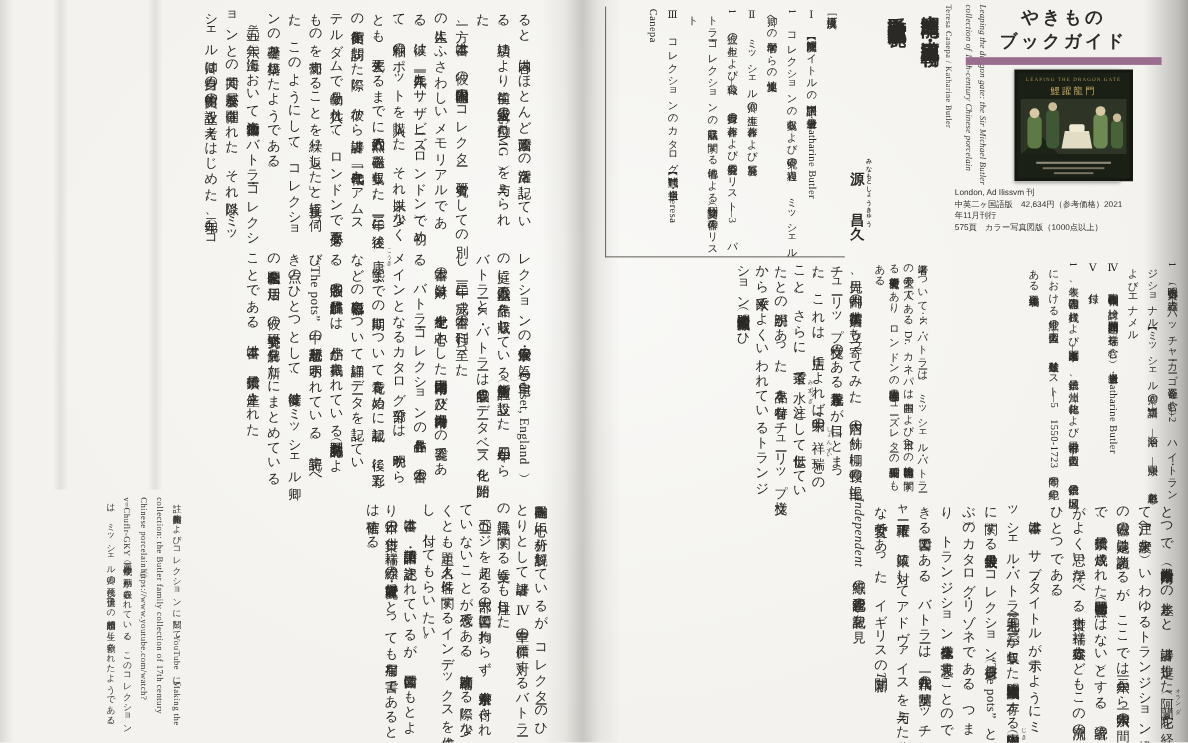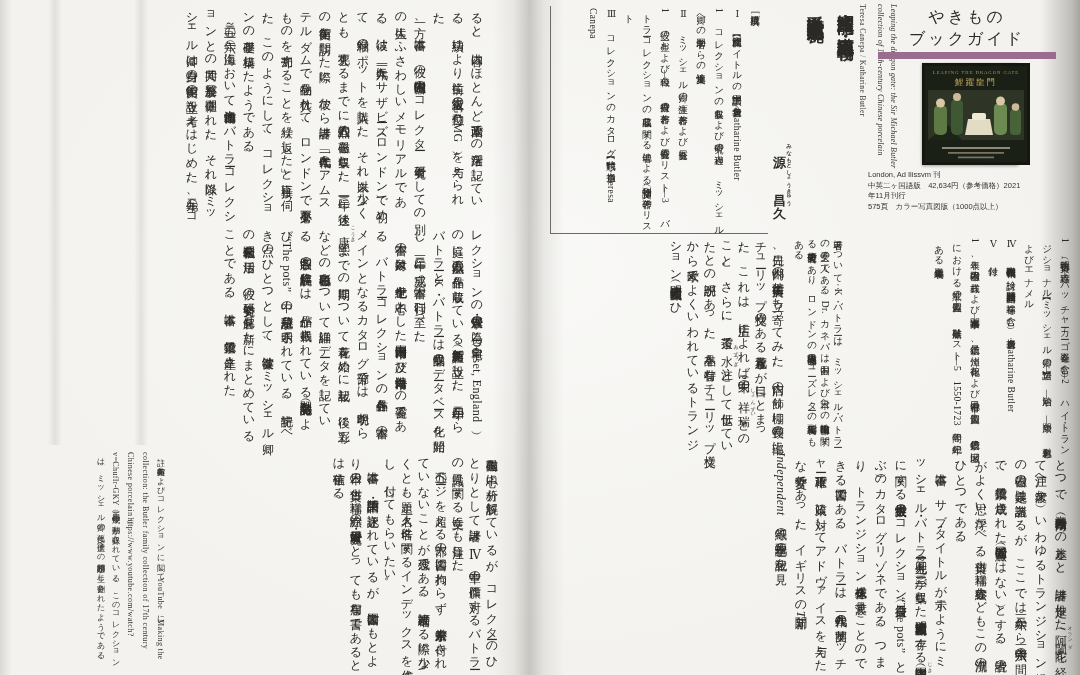--- a/index.html
+++ b/index.html
@@ -51,21 +51,21 @@
 
   
   .body-l-top   { left:8px;   top:4px;   width:478px; height:214px; font-size:12px; line-height:19px; }
   .body-l-mid   { left:8px;   top:222px; width:478px; height:214px; font-size:12px; line-height:19px; }
   .body-l-bot   { left:170px; top:450px; width:330px; height:222px; font-size:12px; line-height:17px; }
   .footnote     { left:34px;  top:452px; width:134px; height:220px; font-size:8px;  line-height:15px;
                   color:#3a3732; }
 
   
   .bg-header { position:absolute; left:878px; top:6px; width:178px; text-align:center;
-               font-size:16px; font-weight:normal; letter-spacing:3px; line-height:22px;
+               font-size:16px; font-weight:bold; letter-spacing:3px; line-height:22px;
                white-space:pre-line; }
   .bg-bar    { position:absolute; left:878px; top:52px; width:178px; height:7px; }
   .bg-cover  { position:absolute; left:922px; top:63px; width:96px; height:102px;
                box-shadow:0 1px 3px rgba(0,0,0,.35); }
   .bg-pub    { position:absolute; left:868px; top:170px; width:158px; font-size:7.5px;
                line-height:10.5px; white-space:pre-line; color:#34312c;
                font-family:"Liberation Sans","DejaVu Sans",sans-serif; }
   .cover-svg { display:block; width:108px; height:102px; }
 </style>
 </head>

